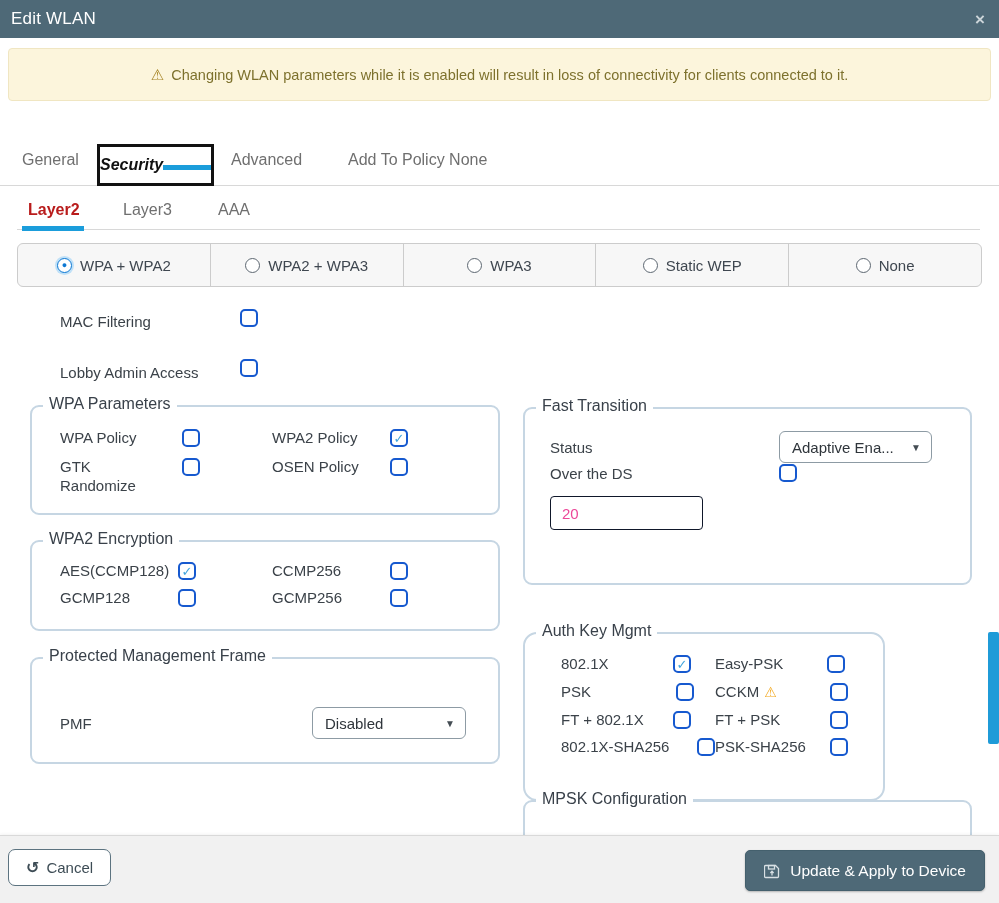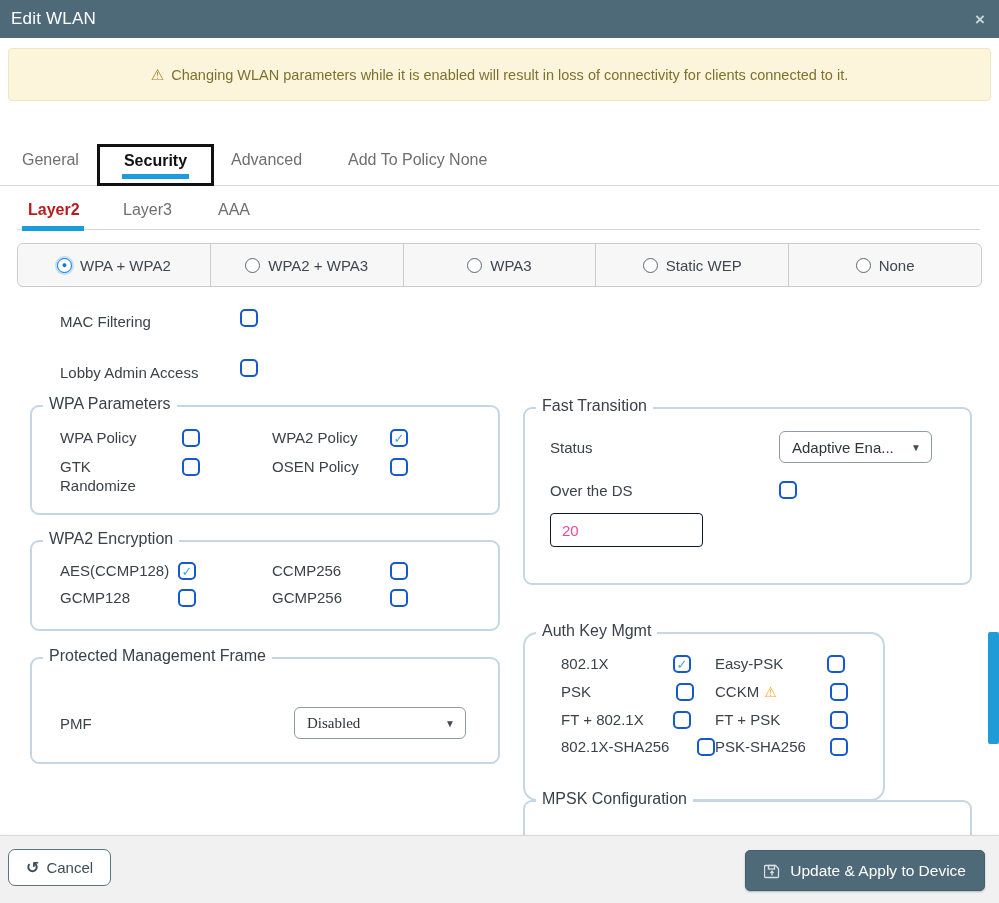--- a/index.html
+++ b/index.html
@@ -15,21 +15,21 @@
   .banner { position:absolute; left:8px; top:48px; width:983px; height:53px; background:#fcf5dc; border:1px solid #f0e6c2; border-radius:4px; display:flex; align-items:center; justify-content:center; }
   .banner .btext { color:#7d712d; font-size:14.5px; }
   .banner .bicon { color:#a8872a; font-size:15px; margin-right:7px; }
 
   
   .tabs-divider { position:absolute; left:0; top:185px; width:999px; height:1px; background:#d8d8d8; }
   .tab { position:absolute; top:151px; font-size:16px; color:#6f6f6f; cursor:pointer; }
   .tab-general { left:22px; }
   .tab-advanced { left:231px; }
   .tab-policytags { left:348px; }
-  .tab-security-box { position:absolute; left:97px; top:144px; width:117px; height:42px; border:3px solid #111; background:#fff; display:flex; flex-direction:column; align-items:center; justify-content:center; cursor:pointer; z-index:2; }
+  .tab-security-box { position:absolute; left:97px; top:144px; width:117px; height:42px; border:3px solid #111; background:#fff; display:flex; flex-direction:row; align-items:center; justify-content:center; cursor:pointer; z-index:2;font-style:italic; }
   .tab-security-box .seclabel { font-size:16px; font-weight:bold; color:#111; }
   .tab-security-box .secline { width:67px; height:5px; background:#1b9ddb; margin-top:4px; }
 
   
   .subtab { position:absolute; top:201px; font-size:16px; color:#6f6f6f; cursor:pointer; }
   .subtab-layer2 { left:28px; color:#b91c1c; font-weight:bold; }
   .subtab-layer3 { left:123px; }
   .subtab-aaa { left:218px; }
   .subtab-underline { position:absolute; left:22px; top:226px; width:62px; height:5px; background:#1b9ddb; z-index:2; }
   .subtabs-divider { position:absolute; left:17px; top:229px; width:963px; height:1px; background:#d8d8d8; }
@@ -67,30 +67,30 @@
   .fs-wpa2-enc .grid2 { padding-top:20px; row-gap:8px; }
   .fs-wpa2-enc .lbl { width:118px; }
 
   
   .fs-pmf { left:30px; top:657px; width:470px; height:107px; }
   .pmf-row { display:flex; align-items:center; justify-content:space-between; padding:48px 32px 0 28px; }
   .pmf-row .lbl { font-size:15px; color:#3b4249; }
 
   .dropdown { height:32px; border:1px solid #8d9ba4; border-radius:6px; background:#fff; display:flex; align-items:center; justify-content:space-between; padding:0 10px 0 12px; font-size:15px; color:#2f353b; cursor:pointer; }
   .dropdown .arrow { font-size:10px; color:#444c53; margin-left:8px; }
-  .dd-pmf { width:172px;font-family:Liberation Serif, serif; }
+  .dd-pmf { width:154px; }
   .dd-status { width:153px;text-align:right; }
   .textinput { width:153px; height:34px; border:1px solid #0f172a; border-radius:4px; font-size:15px; color:#ec4899; padding:0 11px; font-family:"Liberation Sans","DejaVu Sans",sans-serif; }
 
   
   .fs-fast-transition { left:523px; top:407px; width:449px; height:178px; }
   .ft-row { display:flex; align-items:center; padding-left:25px; padding-right:38px; }
   .ft-row .lbl { font-size:15px; color:#3b4249; flex:1; }
   .ft-r1 { margin-top:22px; }
-  .ft-r2 { margin-top:18px;gap:12px; }
+  .ft-r2 { margin-top:1px;gap:12px; }
   .ft-r3 { margin-top:14px; }
   .ft-cbslot { width:153px; display:flex; }
 
   
   .fs-akm { left:523px; top:632px; width:362px; height:169px;border-radius:14px; }
   .fs-akm .grid2 { padding:21px 14px 8px 36px; row-gap:9px; }
   .fs-akm .c1 .lbl { width:112px; }
   .fs-akm .c2 .lbl { width:115px; }
   .fs-akm .lbl-wrap { width:88px; }
   .warn { color:#f2a71c; font-size:14px; margin-left:5px; }

